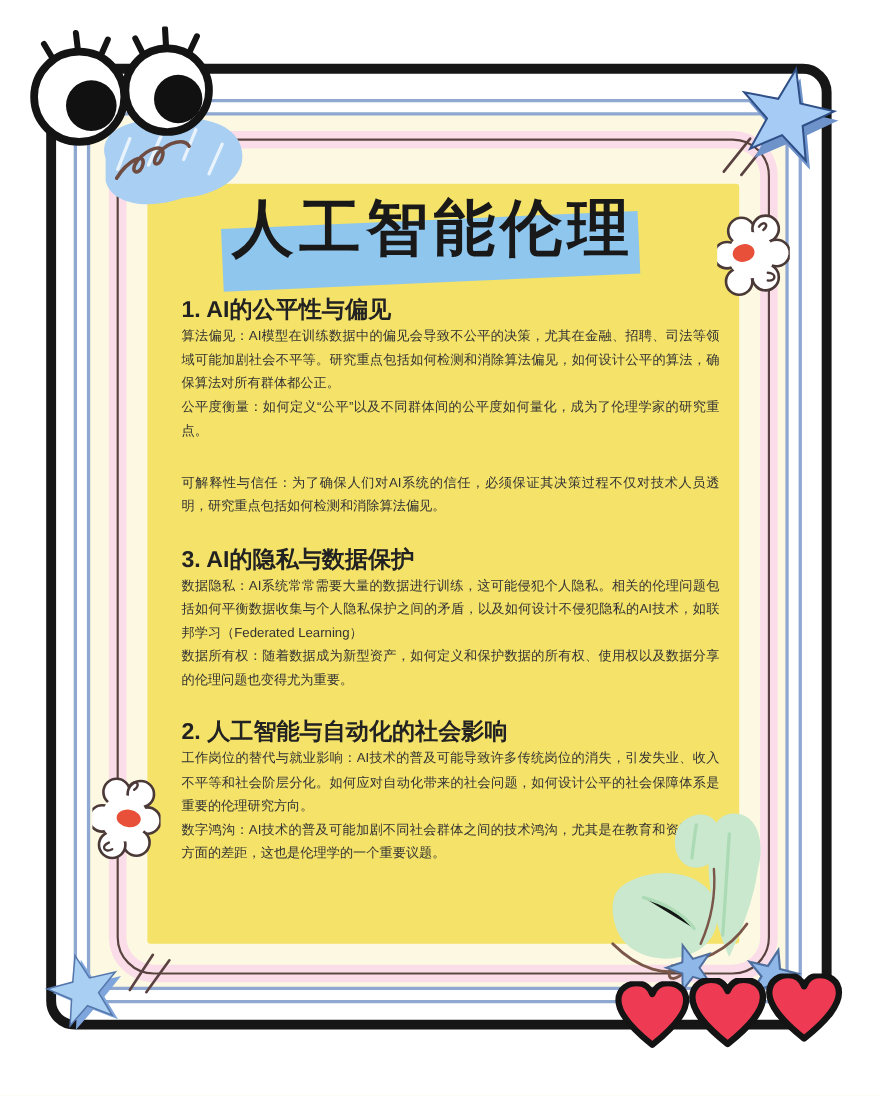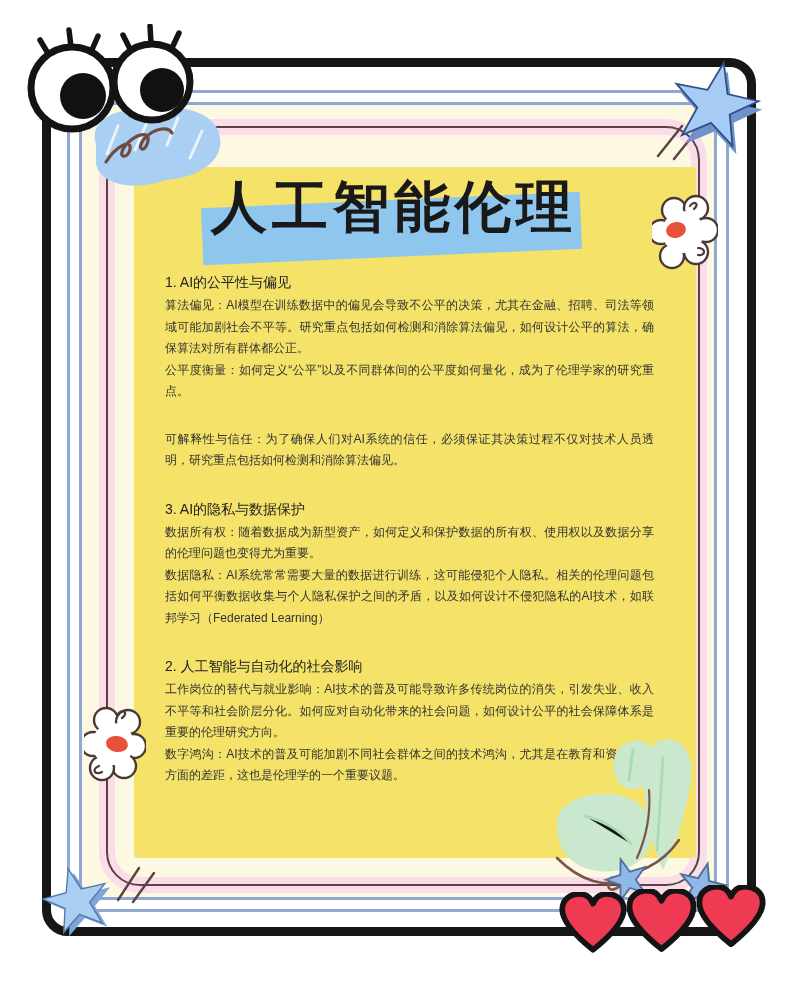--- a/index.html
+++ b/index.html
@@ -24,39 +24,39 @@
     background:#FDF8E1;
   }
   .frame-pink{
     position:absolute;left:106px;top:126px;width:594px;height:760px;
     box-sizing:border-box;border:2.5px solid #5A4242;border-radius:34px;
     box-shadow:0 0 0 7px #FBDDE9, inset 0 0 0 7px #FBDDE9;
   }
   
   .card{
     position:absolute;left:134px;top:167px;width:538px;height:691px;
-    background:#F4E269;border-radius:3px;z-index:4;padding-left:24px;
+    background:#F4E269;border-radius:3px;z-index:4;
   }
   .title-wrap{position:absolute;left:0;top:0;width:100%;height:110px;}
   .title-highlight{
     position:absolute;left:68px;top:33px;width:379px;height:57px;
     background:#8EC6ED;transform:rotate(-2.5deg);
   }
   .title-text{
     position:absolute;left:0;top:8px;width:520px;text-align:center;
     font-size:56px;font-weight:900;letter-spacing:5px;color:#191919;
     margin:0;line-height:64px;
   }
   .sections{
     position:absolute;left:31px;top:104px;width:489px;
     color:#333333;
   }
   .section{margin-bottom:26px;}
   .section h3{
-    margin:0 0 2px 0;font-size:14px;line-height:22px;font-weight:normal;color:#222222;
+    margin:0 0 2px 0;font-size:21px;line-height:22px;font-weight:bold;color:#222222;
   }
   .section p{
     margin:0;font-size:12px;line-height:21.5px;text-align:justify;color:#333333;
   }
   
   .deco{position:absolute;}
   .z5{z-index:5;} .z6{z-index:6;} .z7{z-index:7;}
 </style>
 </head>
 <body>
@@ -75,22 +75,22 @@
     <div class="section">
       <h3>1. AI的公平性与偏见</h3>
       <p>算法偏见：AI模型在训练数据中的偏见会导致不公平的决策，尤其在金融、招聘、司法等领域可能加剧社会不平等。研究重点包括如何检测和消除算法偏见，如何设计公平的算法，确保算法对所有群体都公正。</p>
       <p>公平度衡量：如何定义“公平”以及不同群体间的公平度如何量化，成为了伦理学家的研究重点。</p>
     </div>
     <div class="section">
       <p>可解释性与信任：为了确保人们对AI系统的信任，必须保证其决策过程不仅对技术人员透明，研究重点包括如何检测和消除算法偏见。</p>
     </div>
     <div class="section">
       <h3>3. AI的隐私与数据保护</h3>
+      <p>数据隐私：AI系统常常需要大量的数据进行训练，这可能侵犯个人隐私。相关的伦理问题包括如何平衡数据收集与个人隐私保护之间的矛盾，以及如何设计不侵犯隐私的AI技术，如联邦学习（Federated Learning）</p>
       <p>数据所有权：随着数据成为新型资产，如何定义和保护数据的所有权、使用权以及数据分享的伦理问题也变得尤为重要。</p>
-      <p>数据隐私：AI系统常常需要大量的数据进行训练，这可能侵犯个人隐私。相关的伦理问题包括如何平衡数据收集与个人隐私保护之间的矛盾，以及如何设计不侵犯隐私的AI技术，如联邦学习（Federated Learning）</p>
     </div>
     <div class="section">
       <h3>2. 人工智能与自动化的社会影响</h3>
       <p>工作岗位的替代与就业影响：AI技术的普及可能导致许多传统岗位的消失，引发失业、收入不平等和社会阶层分化。如何应对自动化带来的社会问题，如何设计公平的社会保障体系是重要的伦理研究方向。</p>
       <p>数字鸿沟：AI技术的普及可能加剧不同社会群体之间的技术鸿沟，尤其是在教育和资源获取方面的差距，这也是伦理学的一个重要议题。</p>
     </div>
   </div>
 </div>
 
 <svg class="deco z5" style="left:74px;top:98px;" width="158" height="98" viewBox="0 0 158 98">

